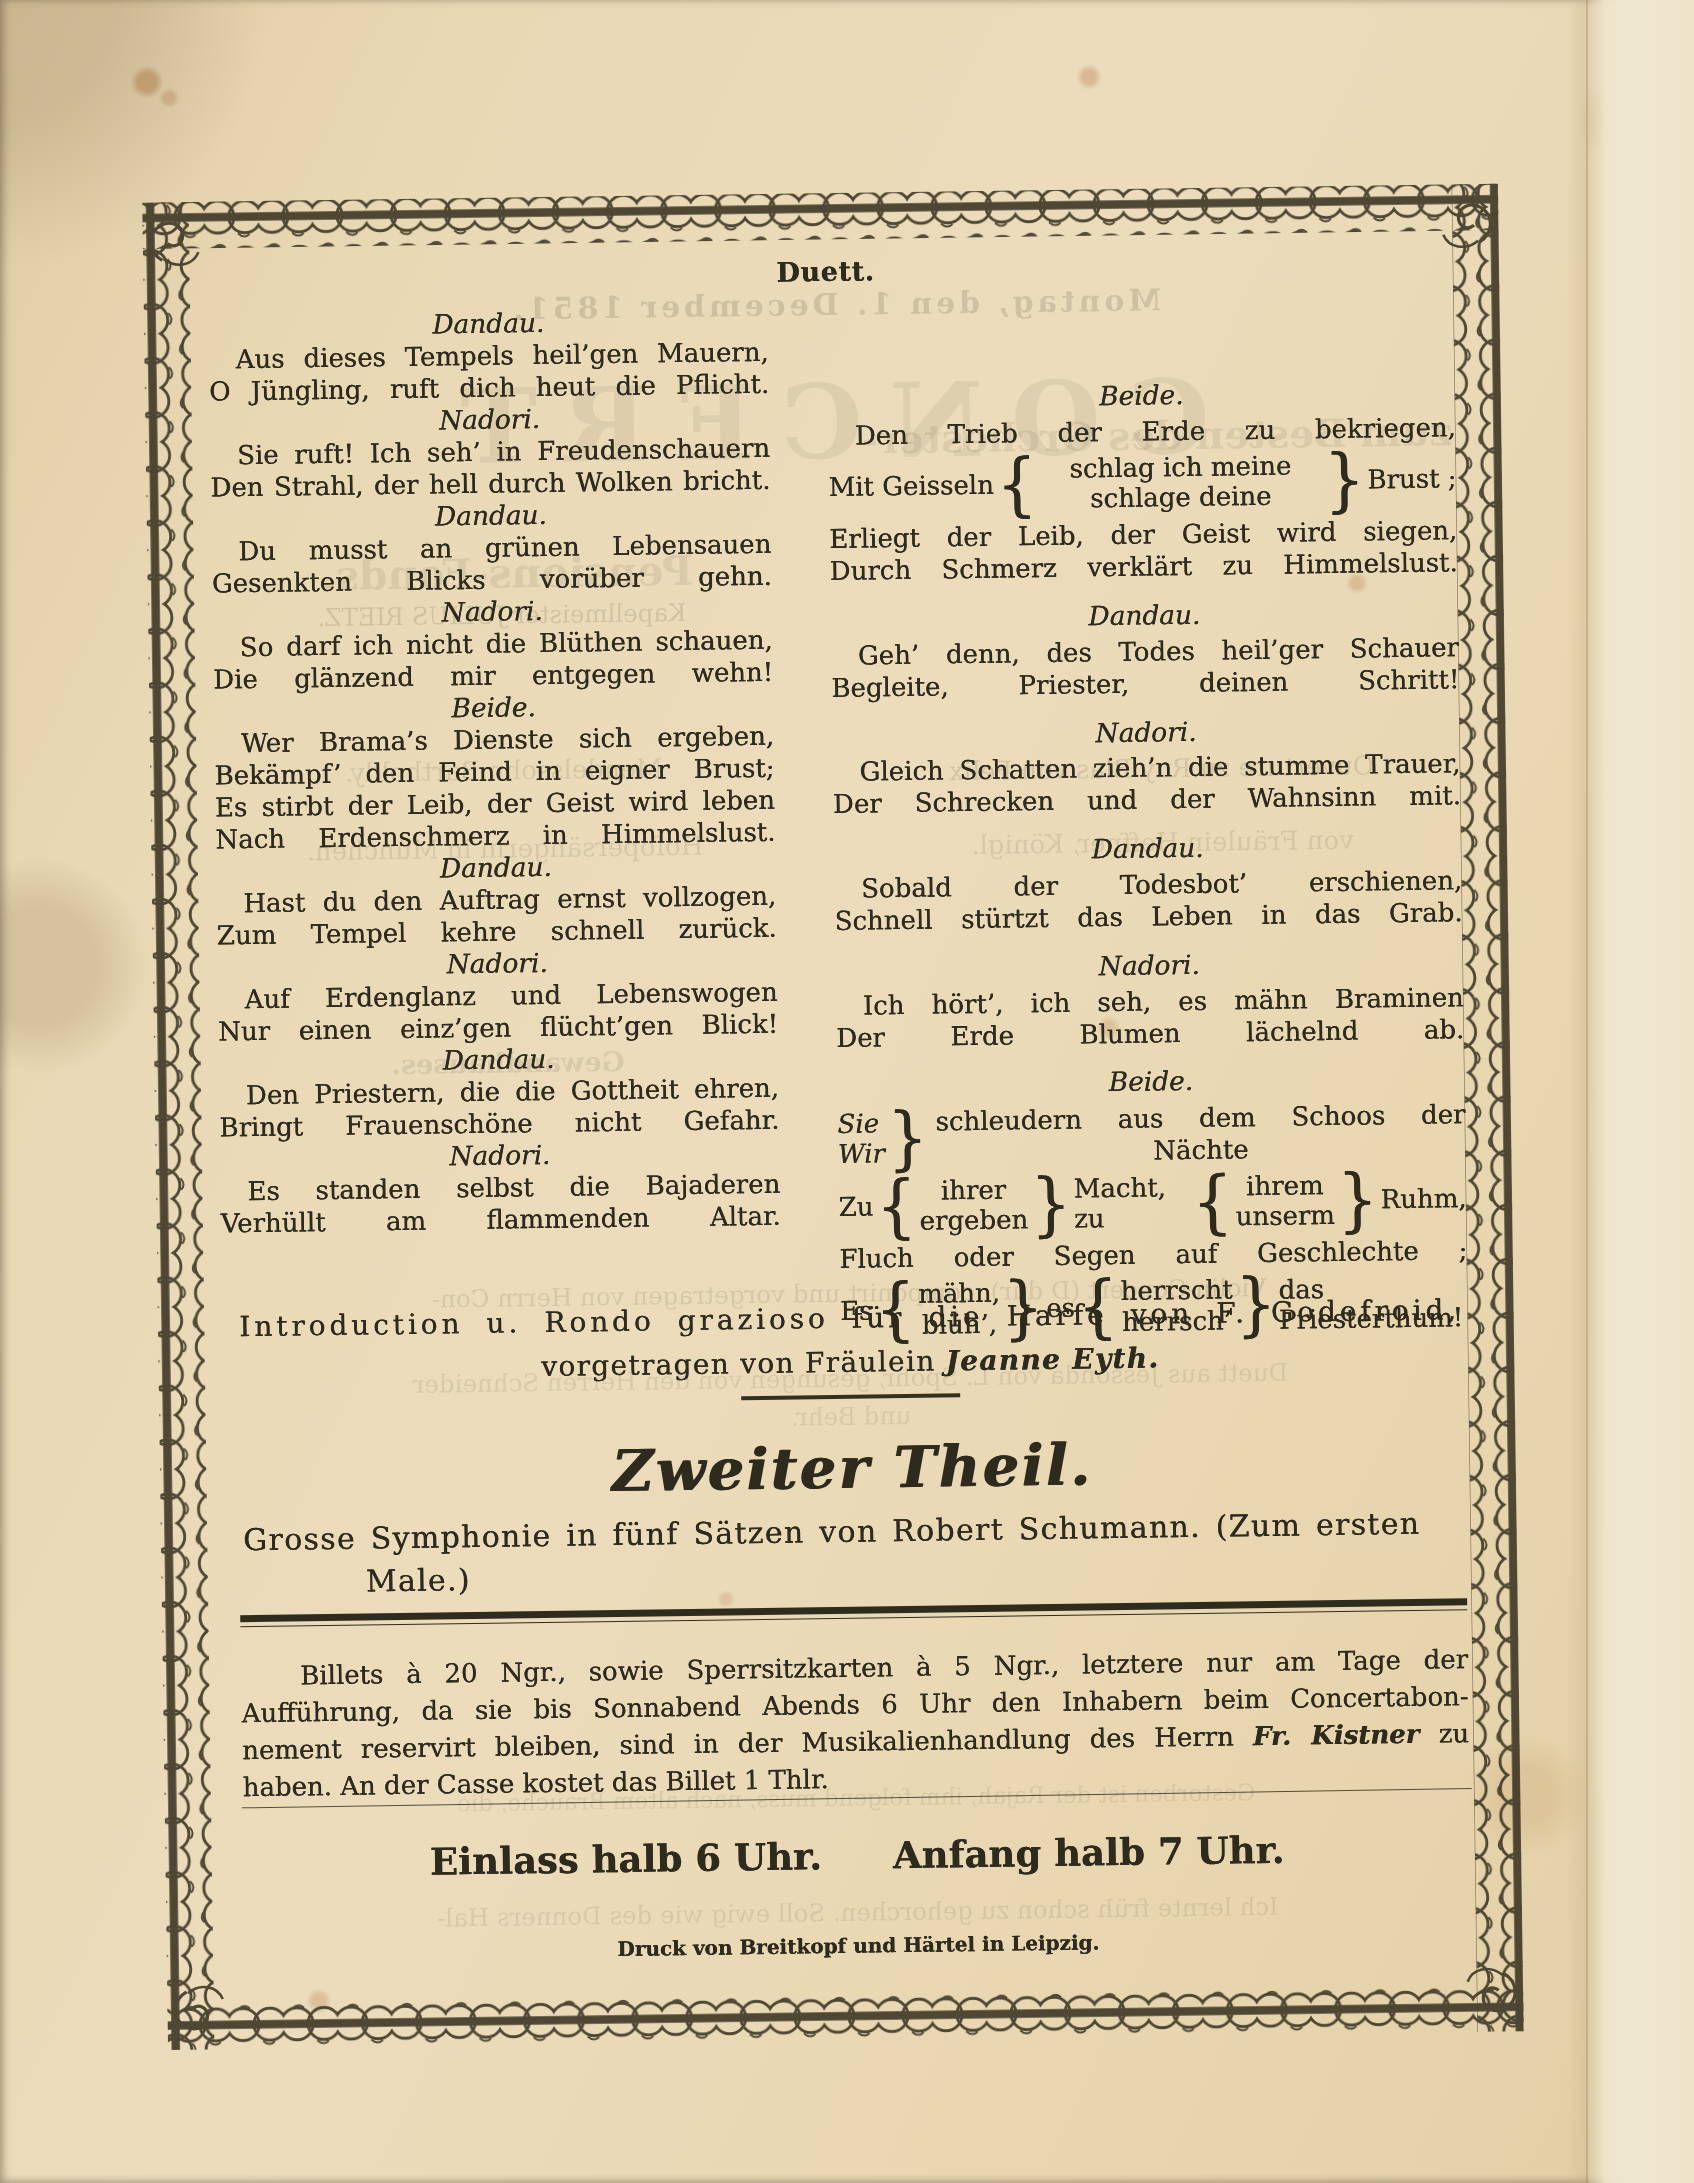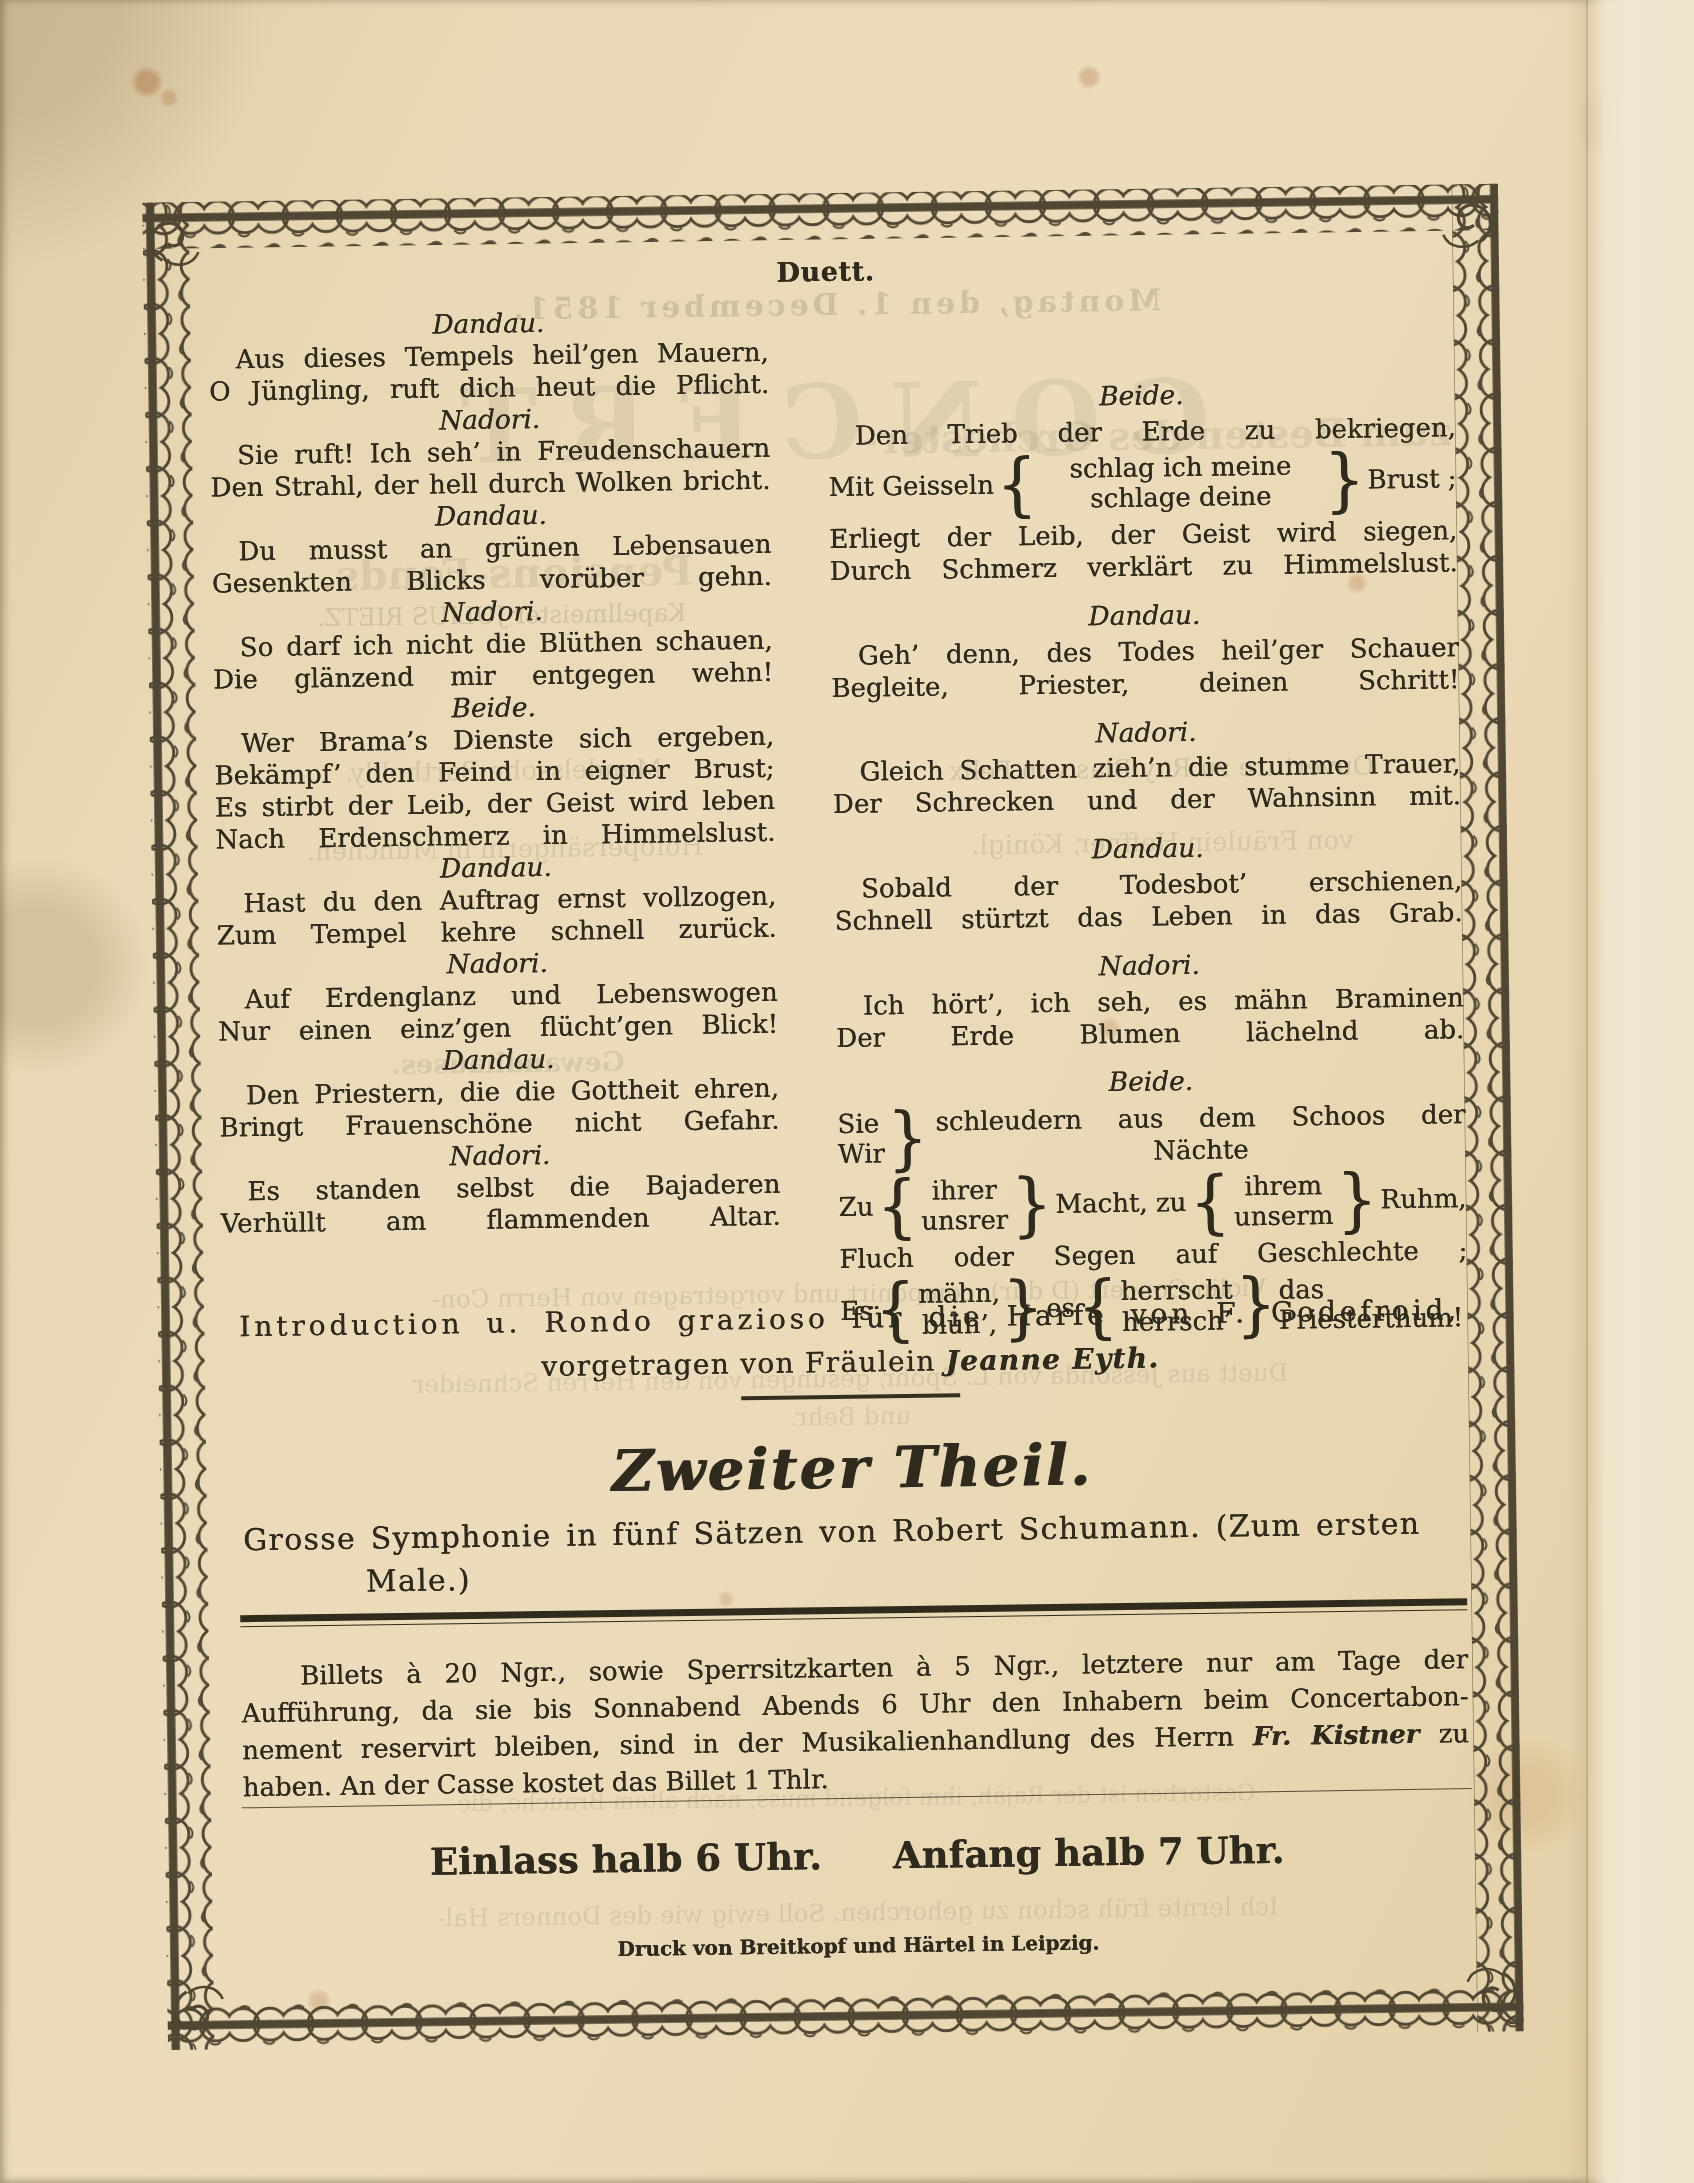--- a/index.html
+++ b/index.html
@@ -46,21 +46,21 @@
   .rc .sp { margin-top:16.7px; margin-bottom:3.9px; }
   .v { font-size:26px; line-height:32px; text-align:justify; text-align-last:justify;
        text-justify:inter-word; }
   .v.ind { text-indent:27px; }
   .brow { display:flex; align-items:center; margin:5.2px 0; font-size:26px; line-height:30px; }
   .brow.spread { justify-content:space-between; }
   .brace { font-size:64px; line-height:0.9; padding:0 2.6px; transform:scaleY(1.08);
            font-weight:normal; }
   .stack { display:inline-flex; flex-direction:column; text-align:center; line-height:1.18; }
   .stack.grow { flex:1; }
-  .stackL { text-align:left; }
+  .stackL { text-align:left;font-style:italic; }
   .swblock { flex:1; padding-left:5.2px; }
   .swblock .l1 { text-align:justify; text-align-last:justify; line-height:32px; }
   .swblock .l2 { text-align:center; line-height:32px; }
   .mid1 { position:absolute; top:1302px; left:0; width:1255px; text-align:center;
           font-size:28px; letter-spacing:3.9px; word-spacing:10.3px; }
   .mid2 { position:absolute; top:1346px; left:0; width:1255px; text-align:center;
           font-size:28px; letter-spacing:1.3px; }
   .mid2 .nm { font-style:italic; font-weight:bold; }
   .shortrule { position:absolute; top:1395px; left:518px; width:219px; height:3.9px;
                background:#34301f; }
@@ -230,21 +230,21 @@
             <span class="swblock">
               <span class="l1" style="display:block;">schleudern aus dem Schoos der</span>
               <span class="l2" style="display:block;">Nächte</span>
             </span>
           </div>
           <div class="brow spread">
             <span>Zu</span>
             <span class="brace">{</span>
             <span class="stack">
               <span>ihrer</span>
-              <span>unsrer</span>
+              <span>ergeben</span>
             </span>
             <span class="brace">}</span>
             <span>Macht, zu</span>
             <span class="brace">{</span>
             <span class="stack">
               <span>ihrem</span>
               <span>unserm</span>
             </span>
             <span class="brace">}</span>
             <span>Ruhm,</span>

